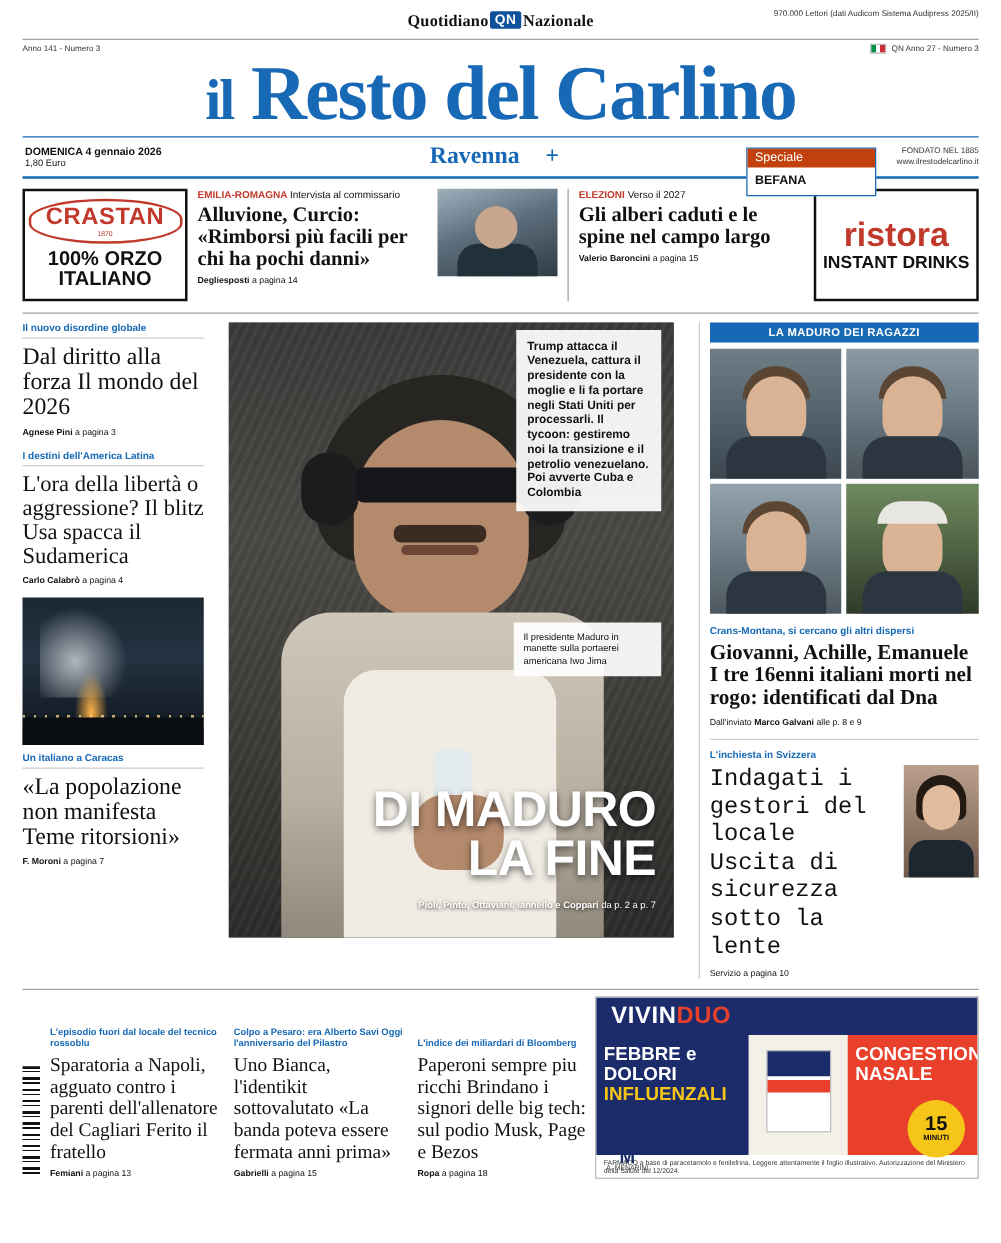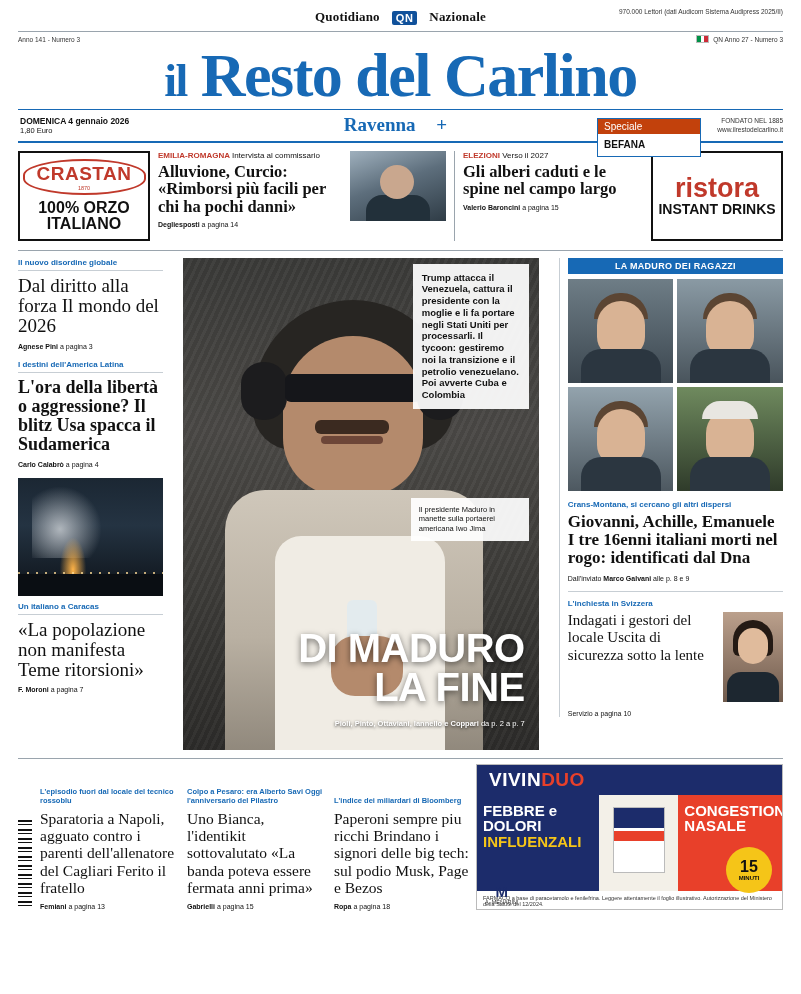--- a/index.html
+++ b/index.html
@@ -9,21 +9,21 @@
     height: 994px;
     background: #ffffff;
     font-family: "Liberation Serif", serif;
     color: #111;
     overflow: hidden;
   }
   .page { width: 801px; height: 994px; position: relative; padding: 0 18px; }
 
   
   .topstrip { display: flex; align-items: center; justify-content: center; position: relative; height: 22px; margin-top: 6px; }
-  .topstrip .qn { font-family: "Liberation Serif", serif; font-size: 13px; font-weight: bold; letter-spacing: .2px; display: flex; align-items: flex-end; gap: 12px; }
+  .topstrip .qn { font-family: "Liberation Serif", serif; font-size: 13px; font-weight: bold; letter-spacing: .2px; display: flex; align-items: flex-start; gap: 1px; }
   .qn-badge { background: #10519b; color: #fff; font-family: "Liberation Sans", sans-serif; font-size: 11px; font-weight: bold; padding: 1px 4px; border-radius: 2px; letter-spacing: .5px; }
   .topstrip .readers { position: absolute; right: 0; top: 2px; font-family: "Liberation Sans", sans-serif; font-size: 6.5px; color: #333; display: flex; align-items: center; gap: 4px; }
   .flag { display: inline-block; width: 13px; height: 8px; background: linear-gradient(to right, #009246 0 33.3%, #ffffff 33.3% 66.6%, #ce2b37 66.6% 100%); border: .5px solid #bbb; }
 
   .rule-top { border-top: 1px solid #9aa4ad; margin-top: 3px; }
 
   .metaline { display: flex; justify-content: space-between; align-items: center; font-family: "Liberation Sans", sans-serif; font-size: 6.5px; color: #333; padding: 3px 0 1px; }
   .metaline .right { display: flex; align-items: center; gap: 4px; }
 
   
@@ -70,21 +70,21 @@
   .ristora .r2 { font-family: "Liberation Sans", sans-serif; font-weight: bold; font-size: 14px; color: #111; line-height: 1.1; }
 
   
   .maingrid { display: flex; gap: 20px; padding-top: 7px; }
   .col-left { width: 150px; }
   .col-center { width: 368px; }
   .col-right { width: 232px; }
 
   .sec-label { font-family: "Liberation Sans", sans-serif; font-size: 8px; color: #1769b5; font-weight: bold; border-bottom: 1px solid #c7ced4; padding-bottom: 3px; margin-bottom: 5px; }
   .lead-head { font-family: "Liberation Serif", serif; font-size: 19px; line-height: 1.07; font-weight: normal; }
-  .lead-head.bold { font-weight: bold; font-size: 18px; }
+  .lead-head.bold { font-weight: normal; font-size: 18px; }
   .small-by { font-family: "Liberation Sans", sans-serif; font-size: 7px; margin: 6px 0 10px; }
   .small-by b { font-weight: bold; }
 
   .photo-fire { width: 100%; height: 118px; margin: 4px 0 6px; background: linear-gradient(180deg,#1b2733 0%,#243342 40%,#0d1218 100%); position: relative; overflow: hidden; }
   .photo-fire .smoke { position: absolute; left: 14px; top: 8px; width: 70px; height: 72px; background: radial-gradient(ellipse at 40% 60%, rgba(200,205,210,.85), rgba(120,130,140,0) 70%); }
   .photo-fire .flame { position: absolute; left: 42px; bottom: 18px; width: 26px; height: 40px; background: radial-gradient(ellipse at 50% 80%, #ffb347, rgba(200,70,20,0) 72%); }
   .photo-fire .ground { position: absolute; left: 0; bottom: 0; width: 100%; height: 22px; background: #0a0e13; }
   .photo-fire .lights { position: absolute; left: 0; bottom: 14px; width: 100%; height: 10px; background: repeating-linear-gradient(90deg, rgba(255,220,150,.75) 0 2px, rgba(0,0,0,0) 2px 9px); }
 
   
@@ -126,21 +126,21 @@
   .face.f3 { background: linear-gradient(180deg,#93a3ad 0%,#4d5860 100%); }
   .face.f4 { background: linear-gradient(180deg,#6f8a5e 0%,#2f3b2a 100%); }
   .face .cap { position: absolute; left: 50%; transform: translateX(-50%); top: 14px; width: 56px; height: 18px; border-radius: 28px 28px 0 0; background: #e8e6e1; }
 
   .r-kicker { font-family: "Liberation Sans", sans-serif; font-size: 8px; color: #1769b5; font-weight: bold; margin: 9px 0 4px; }
   .r-head { font-family: "Liberation Serif", serif; font-weight: bold; font-size: 17px; line-height: 1.08; }
   .r-by { font-family: "Liberation Sans", sans-serif; font-size: 7px; margin-top: 7px; }
   .r-by b { font-weight: bold; }
   .hr-thin { border-top: 1px solid #c7ced4; margin: 9px 0 7px; }
   .r2-row { display: flex; gap: 8px; }
-  .r2-txt { flex: 1; font-family: Liberation Serif, serif; font-size: 15px; line-height: 1.18; }
+  .r2-txt { flex: 1; font-family: Liberation Mono, monospace; font-size: 19px; line-height: 1.18; }
   .r2-photo { width: 60px; height: 90px; background: linear-gradient(180deg,#bba08c 0%,#6f5a4c 100%); position: relative; overflow: hidden; }
   .r2-photo .h { position: absolute; left: 50%; transform: translateX(-50%); top: 16px; width: 30px; height: 36px; border-radius: 15px; background: #e0bb9c; }
   .r2-photo .hair2 { position: absolute; left: 50%; transform: translateX(-50%); top: 8px; width: 40px; height: 36px; border-radius: 20px 20px 6px 6px; background: #241a14; }
   .r2-photo .b { position: absolute; left: 50%; transform: translateX(-50%); bottom: 0; width: 52px; height: 30px; border-radius: 14px 14px 0 0; background: #1d2730; }
   .r-serv { font-family: "Liberation Sans", sans-serif; font-size: 7px; margin-top: 8px; }
 
   
   .bottomstrip { display: flex; gap: 4px; border-top: 1px solid #9aa4ad; margin-top: 8px; padding-top: 5px; align-items: flex-end; }
   .bcol { width: 138px; }
   .b-kick { font-family: "Liberation Sans", sans-serif; font-size: 7.5px; color: #1769b5; font-weight: bold; line-height: 1.25; margin-bottom: 4px; }

